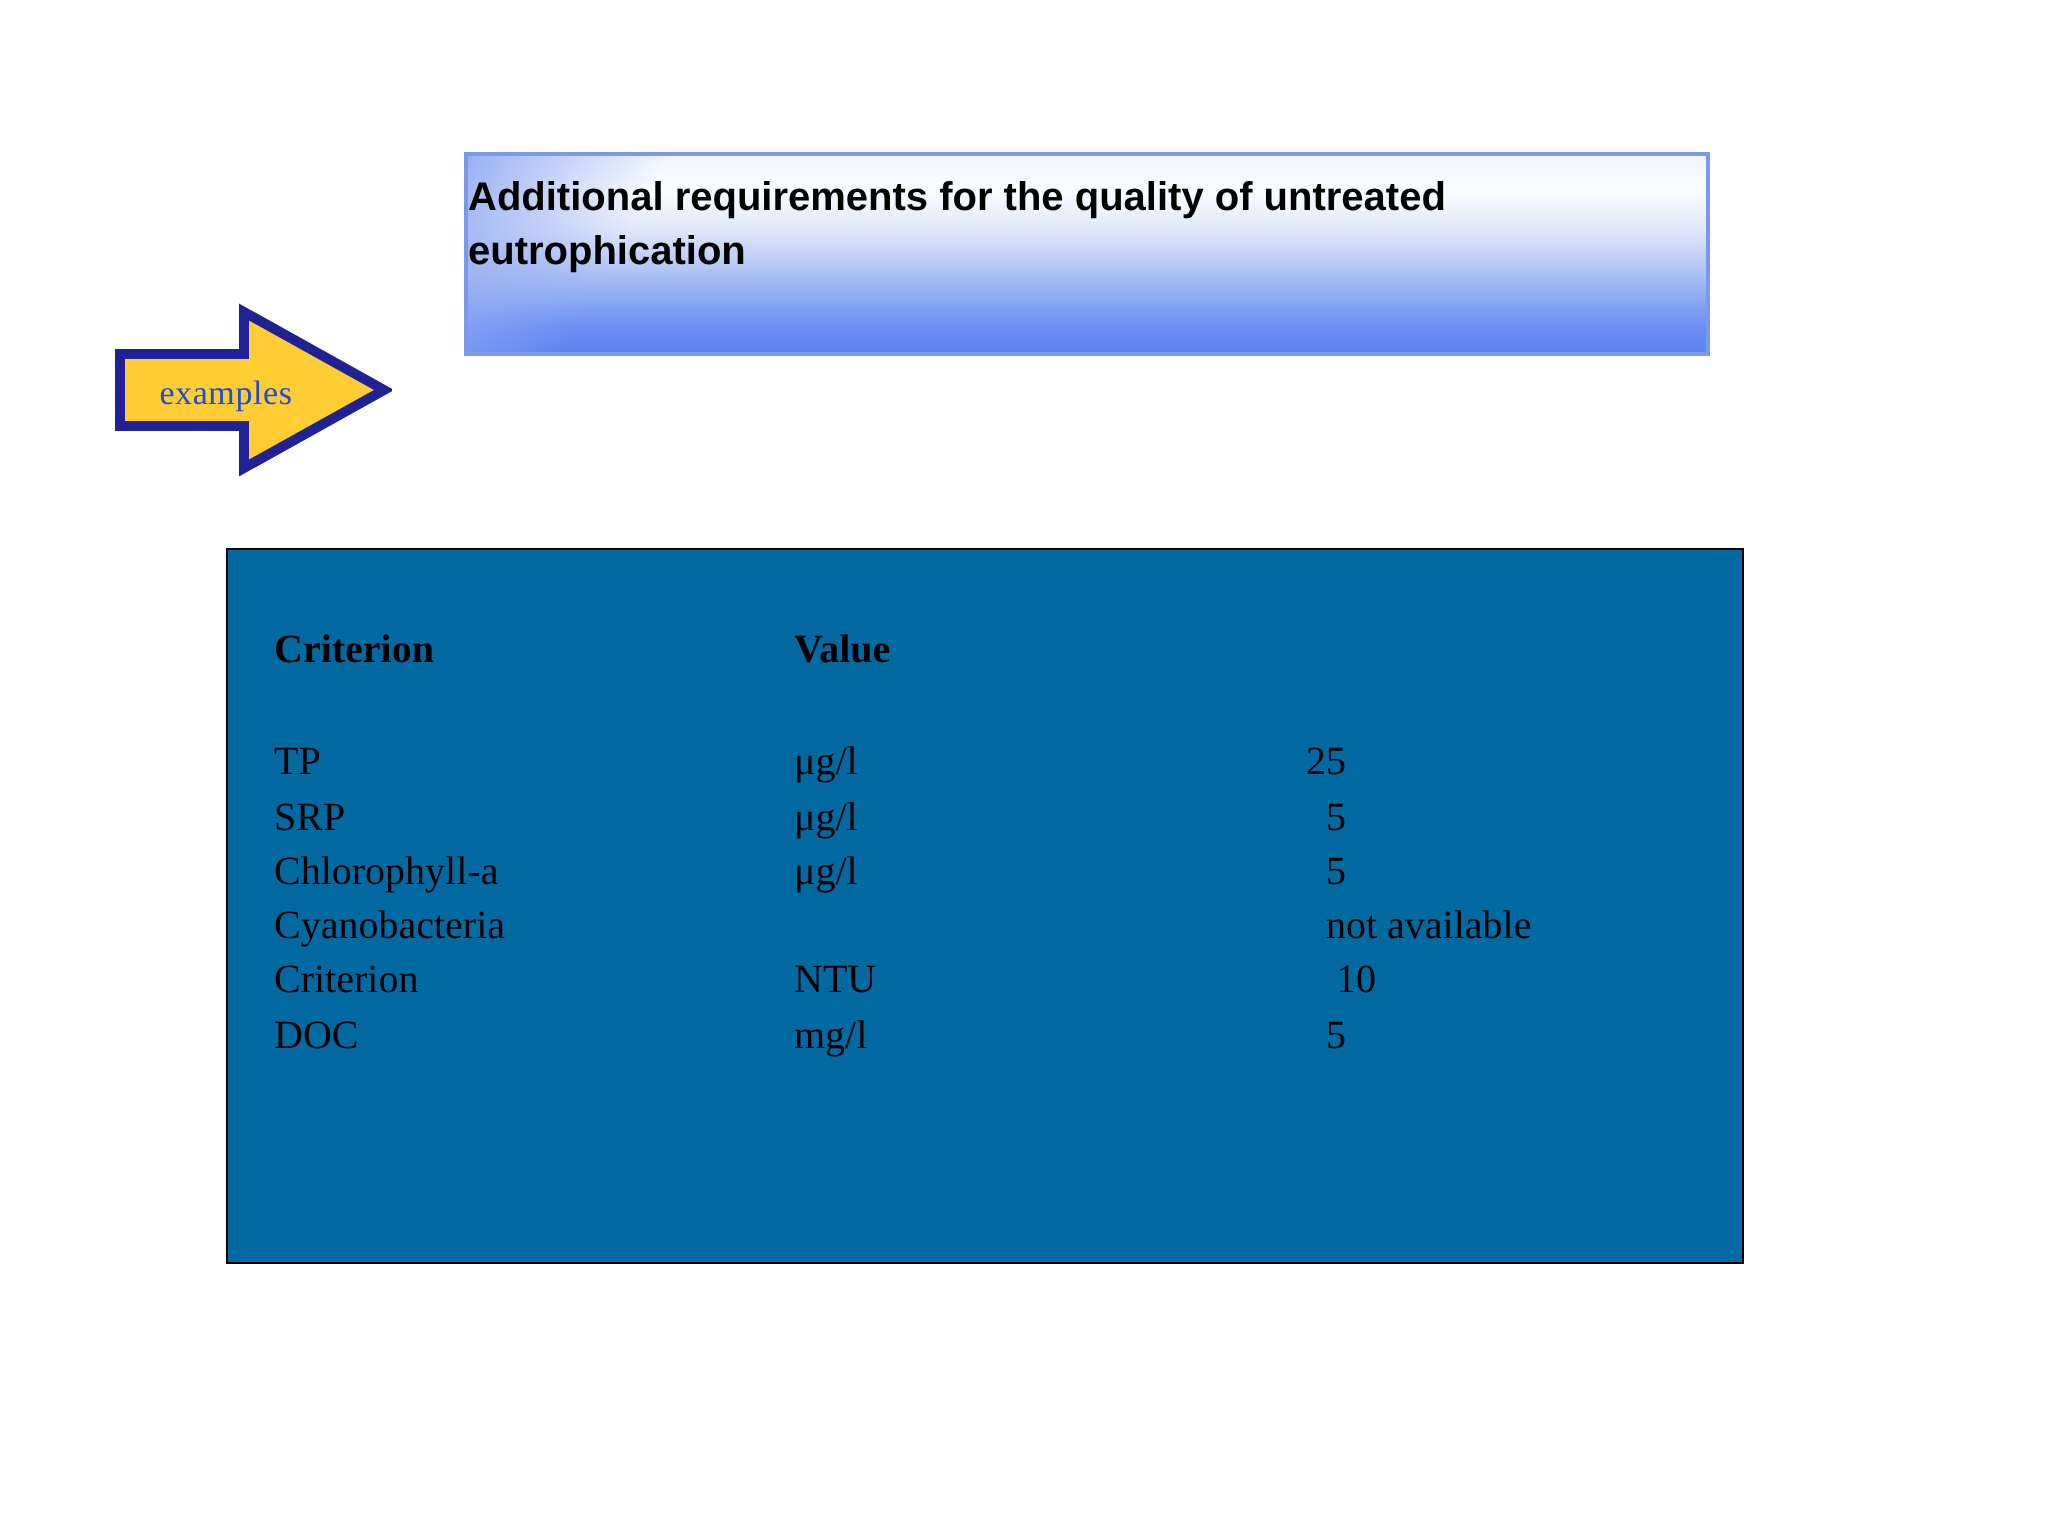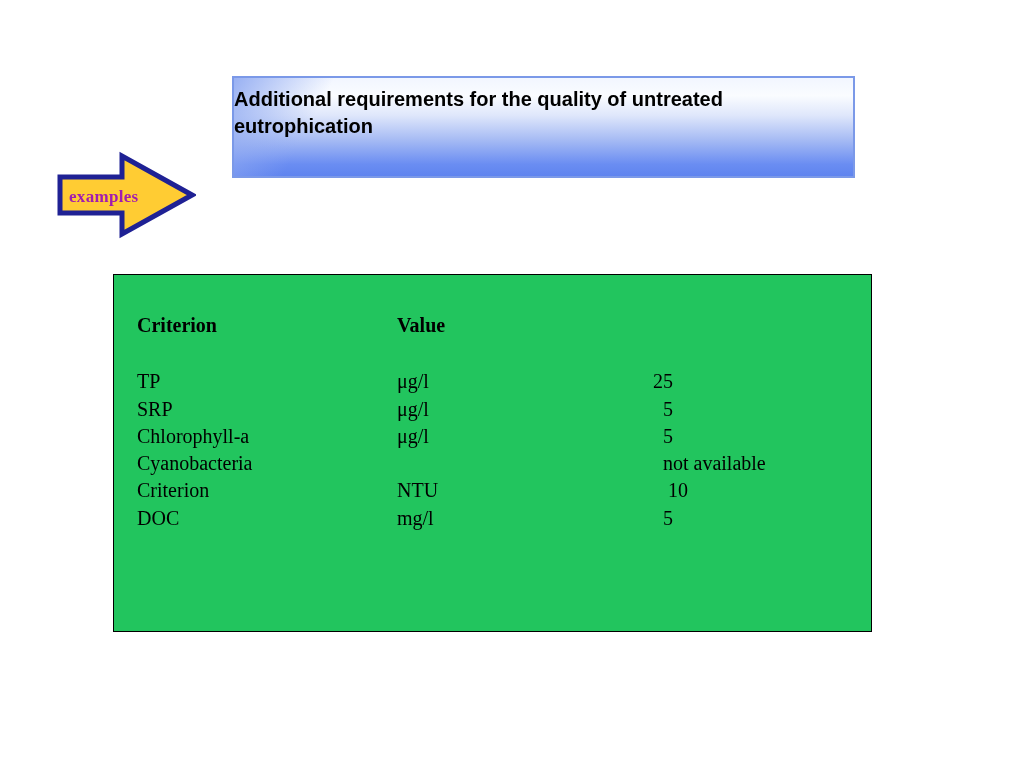--- a/index.html
+++ b/index.html
@@ -43,36 +43,37 @@
   .arrow-wrap {
     position: absolute;
     left: 56px; top: 151px;
     width: 140px; height: 88px;
   }
   .arrow-wrap svg { display: block; width: 140px; height: 88px; }
   .arrow-label {
     position: absolute;
     left: 69px; top: 187px;
     width: 88px;
+    text-align: center;
     font-family: "Liberation Serif", "DejaVu Serif", serif;
-    font-weight: 700;
+    font-weight: 400;
     font-size: 17px;
     line-height: 20px;
-    color: #a21caf;
+    color: #1d4ed8;
     letter-spacing: 0.3px;
     white-space: nowrap;
   }
 
   
   .data-table-box {
     position: absolute;
     left: 113px; top: 274px;
     width: 759px; height: 358px;
     border: 1.5px solid #000000;
-    background: #22c55e;
+    background: #0369a1;
     padding: 37px 0 0 23px;
     color: #000000;
     font-size: 20px;
   }
   .t-row {
     display: grid;
     grid-template-columns: 260px 256px 1fr;
     line-height: 27.3px;
   }
   .t-row.header { font-weight: 700; }

